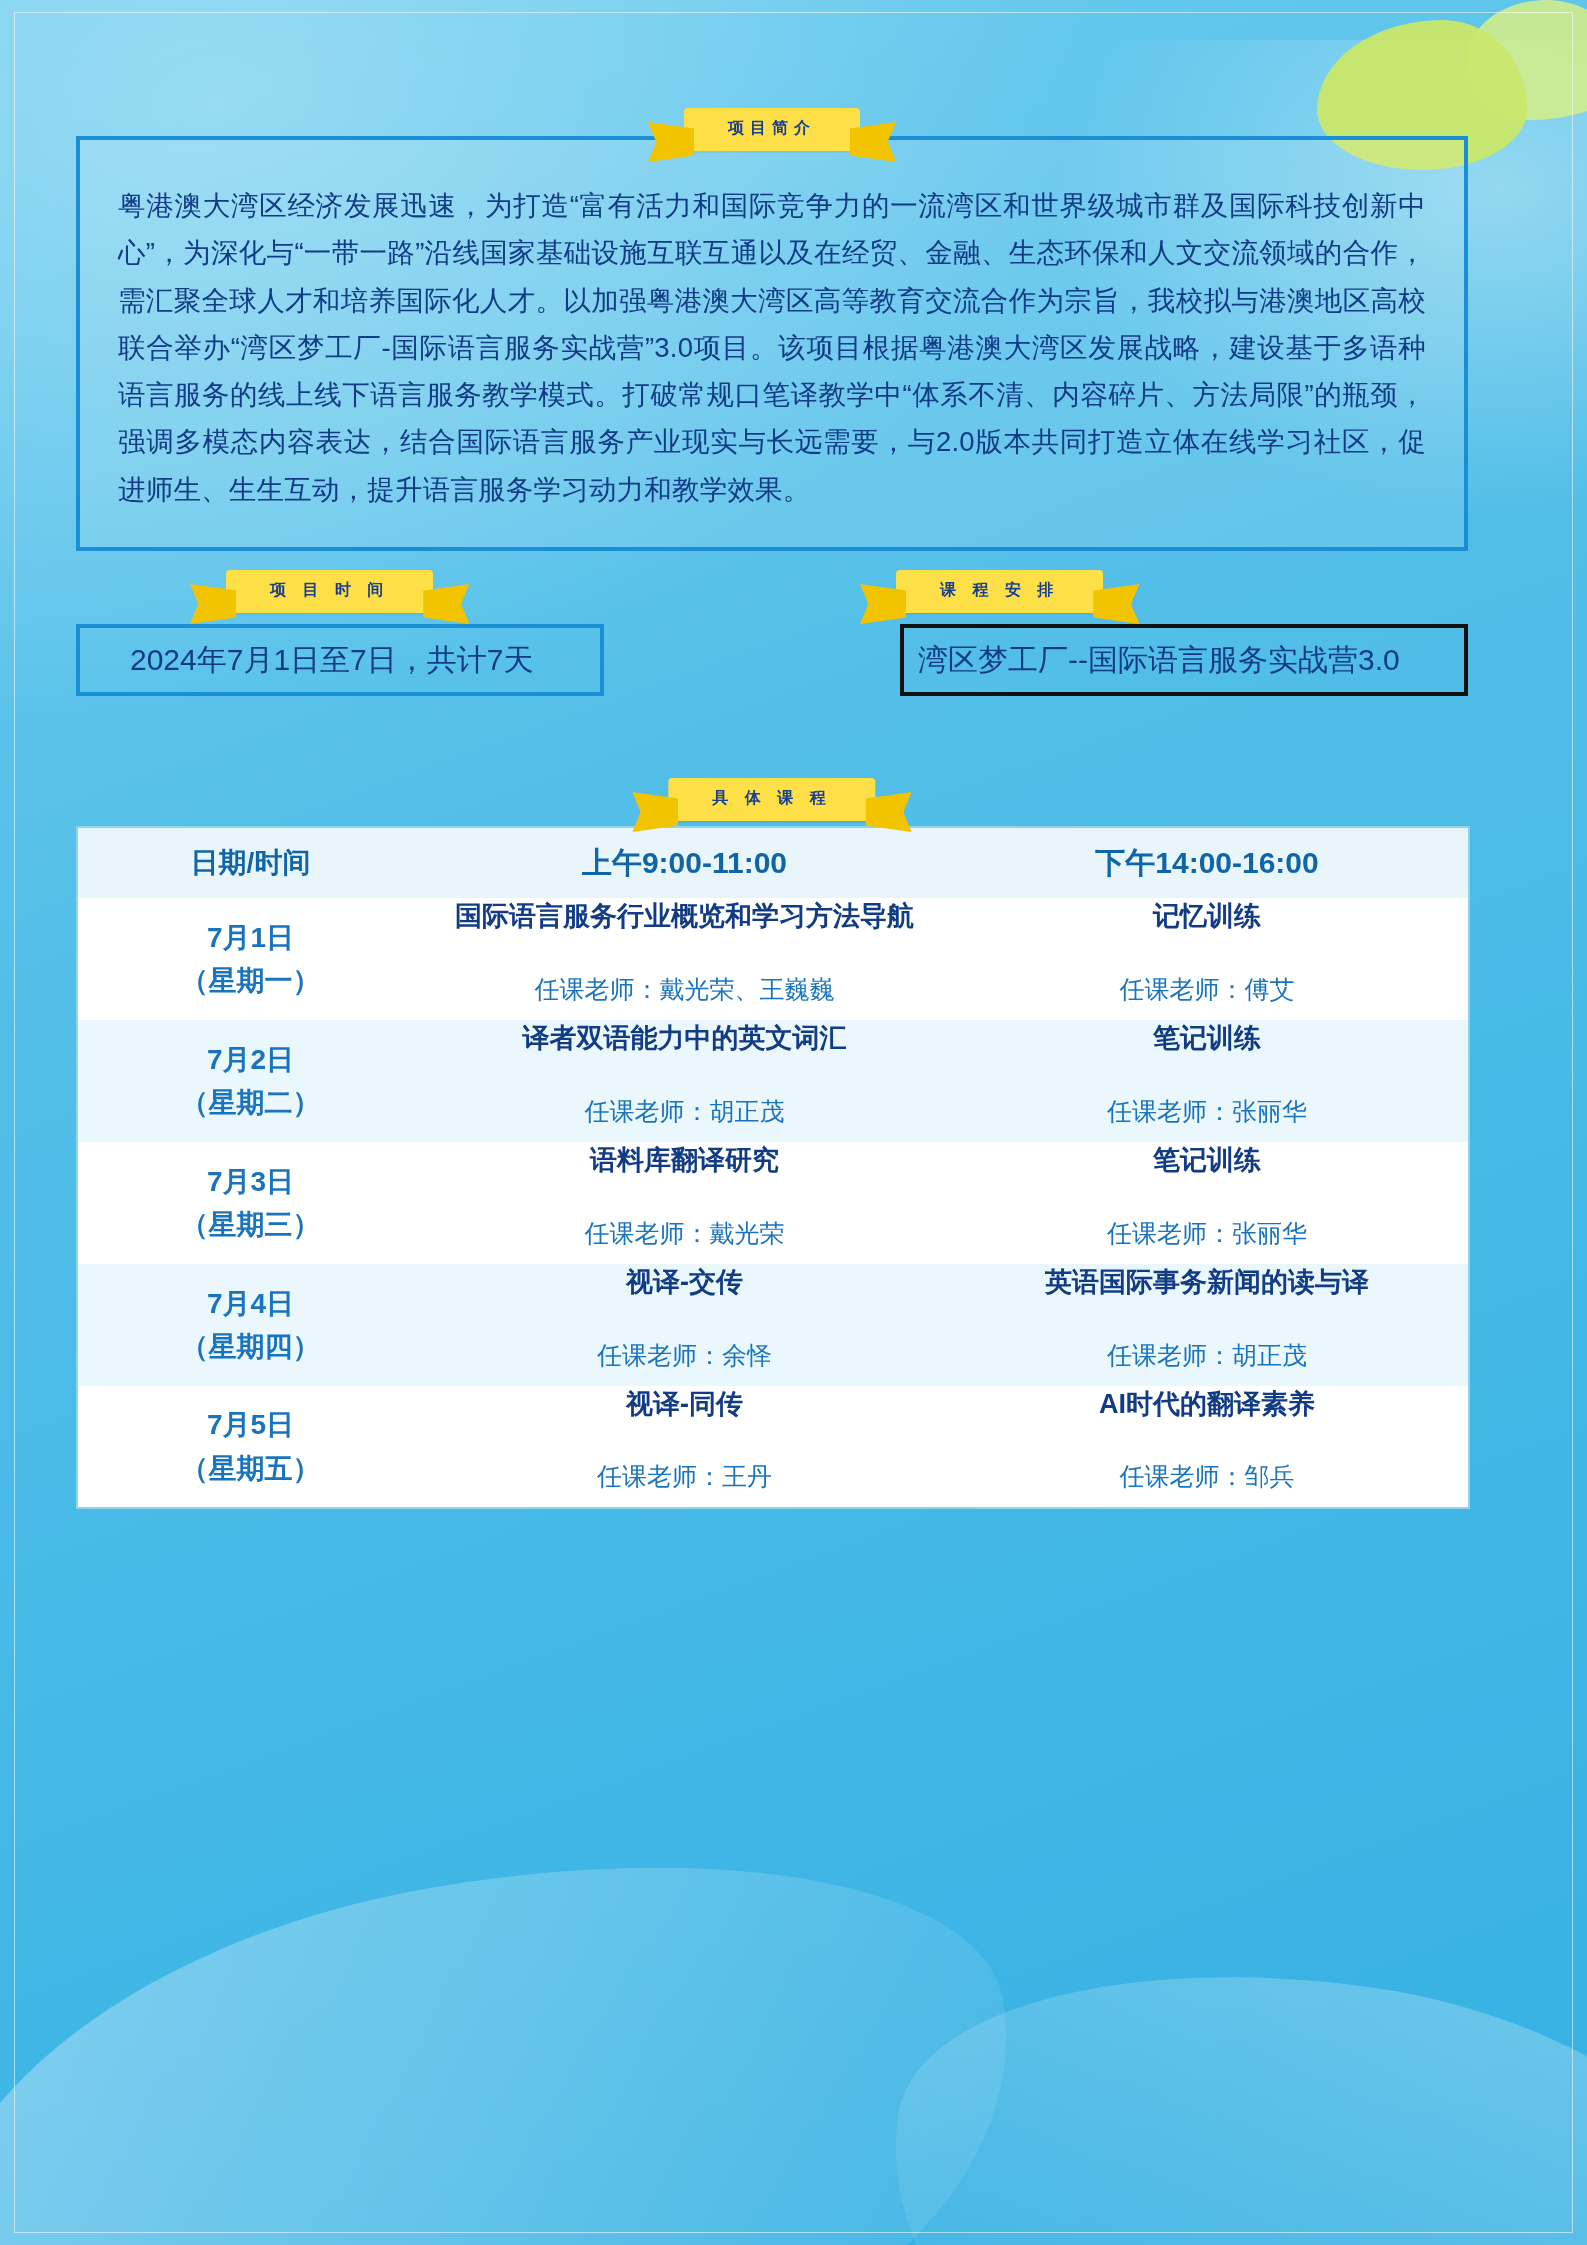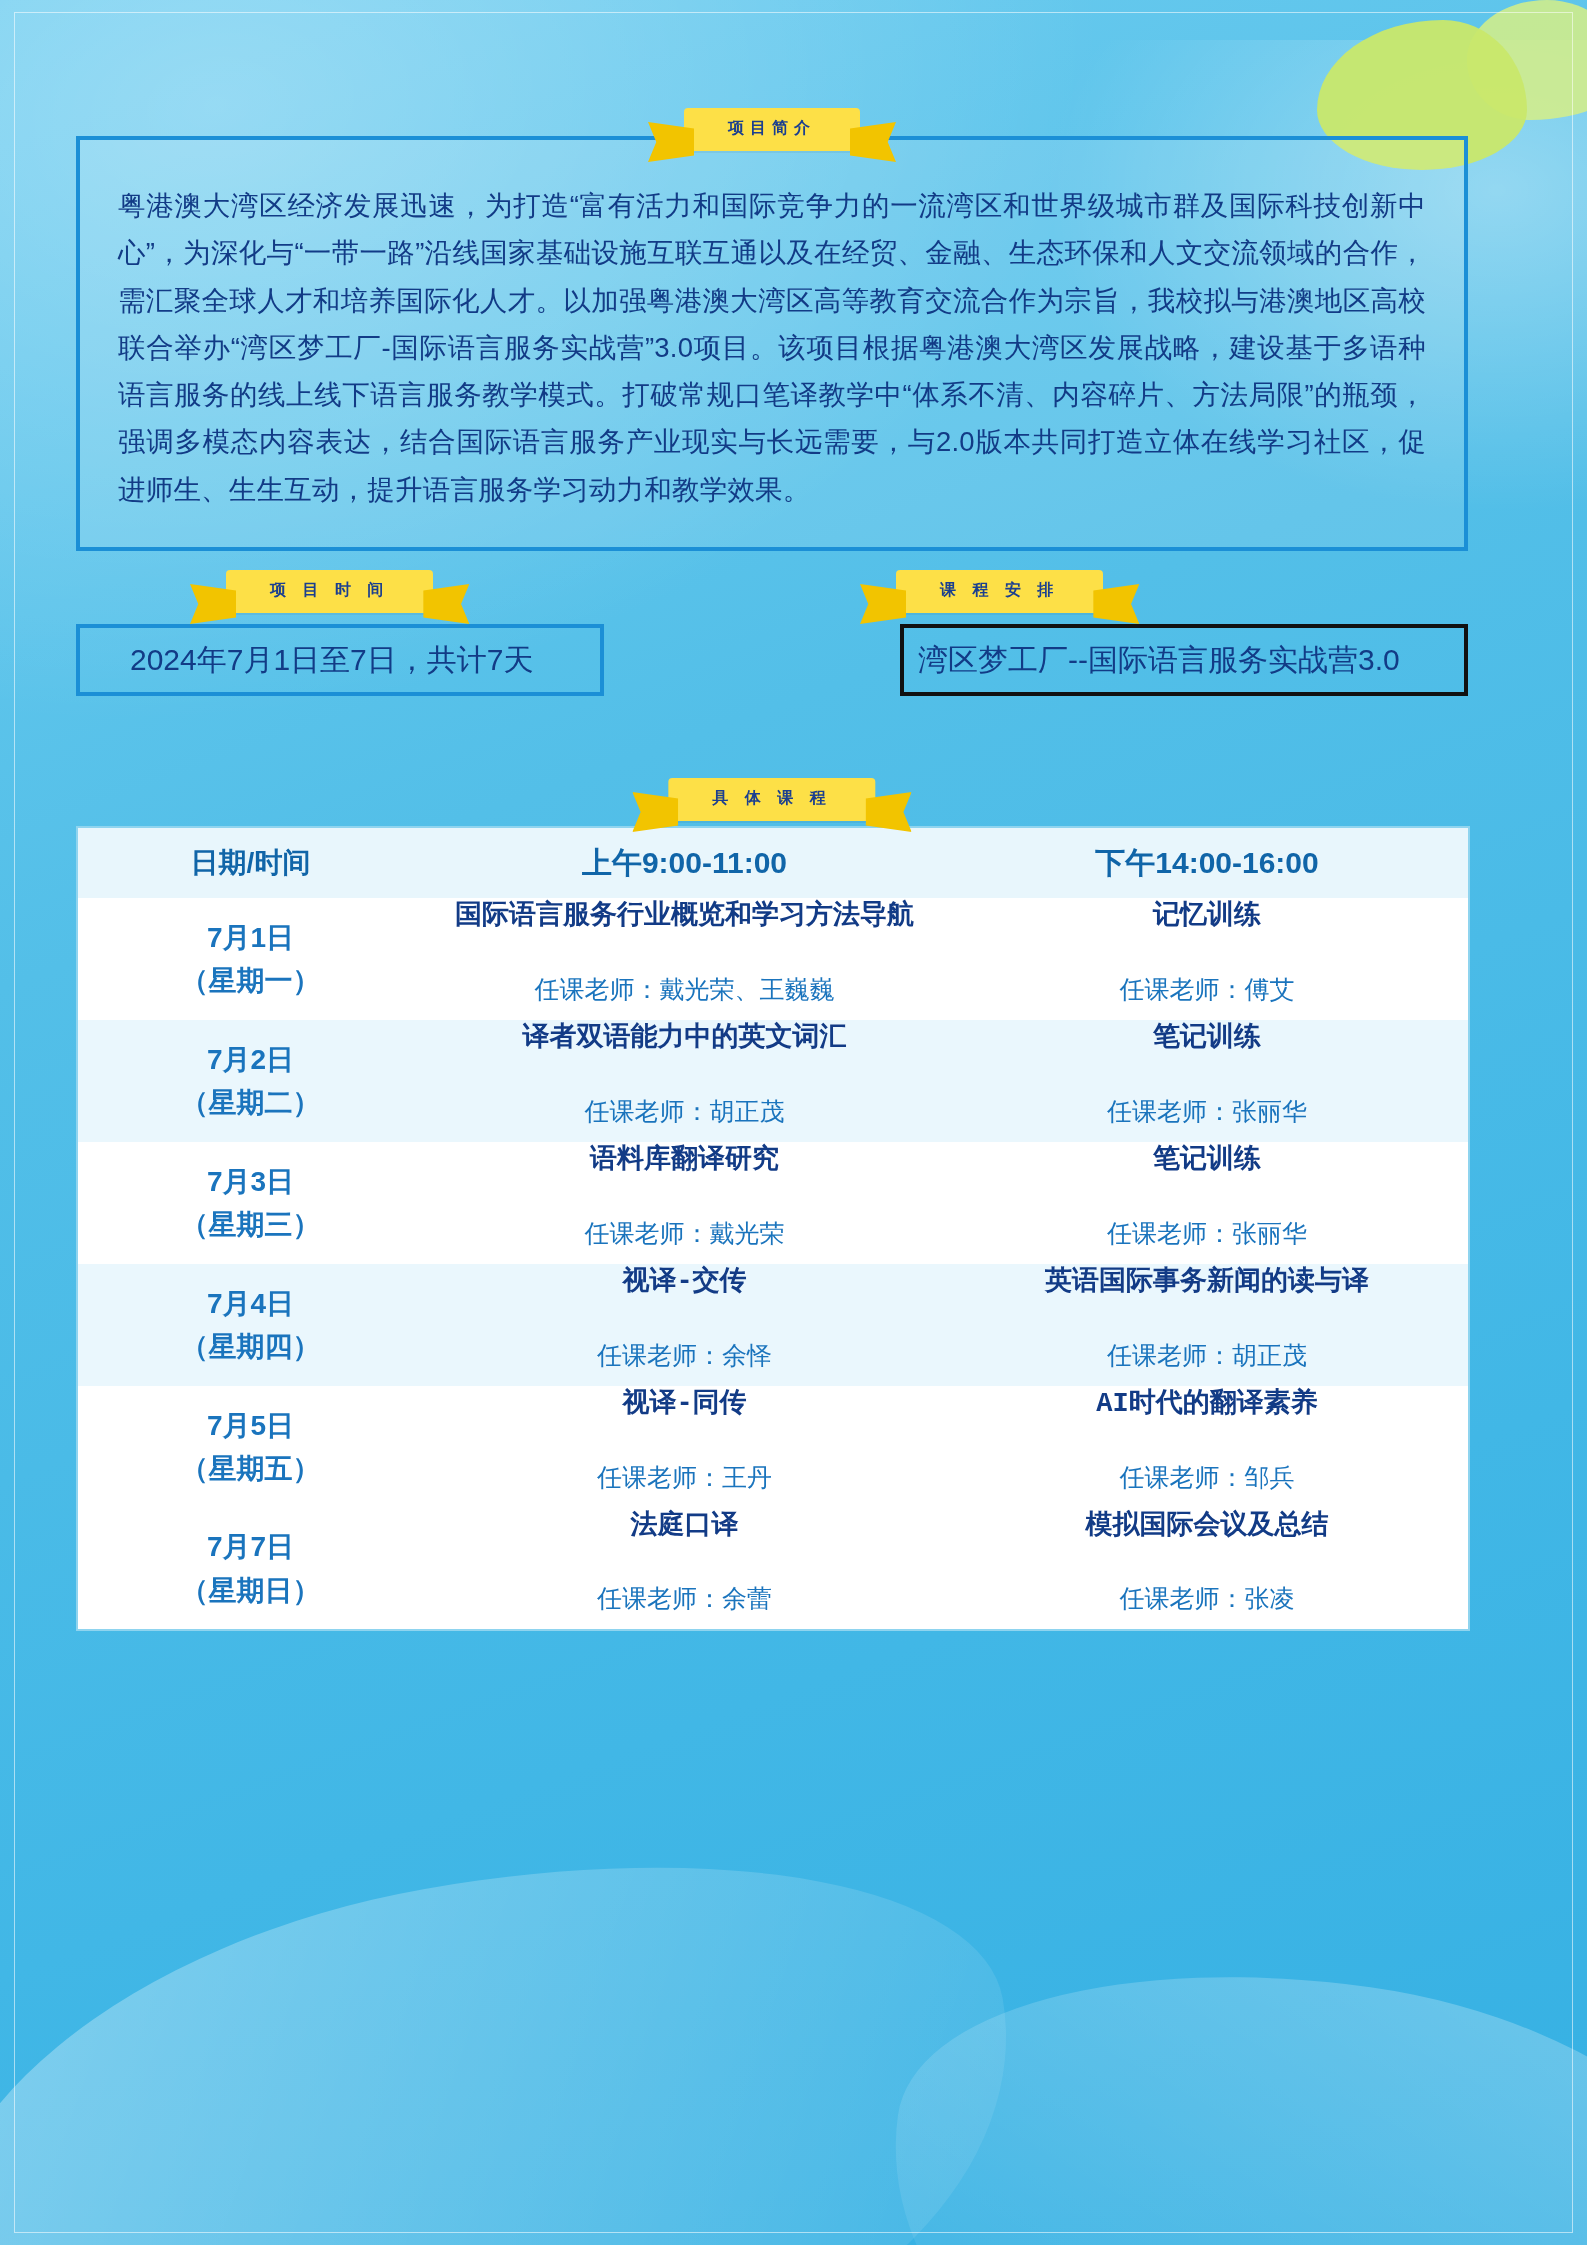--- a/index.html
+++ b/index.html
@@ -250,21 +250,20 @@
     border-bottom: 2px solid #cfe9f6;
   }
   td.sess-cell {
     vertical-align: top;
     text-align: center;
     border-right: 2px solid #cfe9f6;
     border-bottom: 2px solid #cfe9f6;
     padding: 18px 14px 16px 14px;
     height: 122px;
     box-sizing: border-box;
-    font-family: Liberation Mono, monospace;
   }
   td.sess-cell:last-child { border-right: 0; }
   .sess-title {
     color: #123b86;
     font-size: 27px;
     font-weight: bold;
     line-height: 1.38;
     margin-bottom: 6px;
   }
   .sess-teacher {
@@ -429,34 +428,16 @@
         </td>
         <td class="sess-cell">
           <div class="cell-inner">
             <div class="sess-title">AI时代的翻译素养</div>
             <div class="sess-teacher">任课老师：邹兵</div>
           </div>
         </td>
       </tr>
 
 
-      <tr class="row-even">
-        <td class="date-cell">
-          <div>7月7日</div>
-          <div>（星期日）</div>
-        </td>
-        <td class="sess-cell">
-          <div class="cell-inner">
-            <div class="sess-title">法庭口译</div>
-            <div class="sess-teacher">任课老师：余蕾</div>
-          </div>
-        </td>
-        <td class="sess-cell">
-          <div class="cell-inner">
-            <div class="sess-title">模拟国际会议及总结</div>
-            <div class="sess-teacher">任课老师：张凌</div>
-          </div>
-        </td>
-      </tr>
 
     </tbody>
   </table>
 </section>
 
 </body></html>

